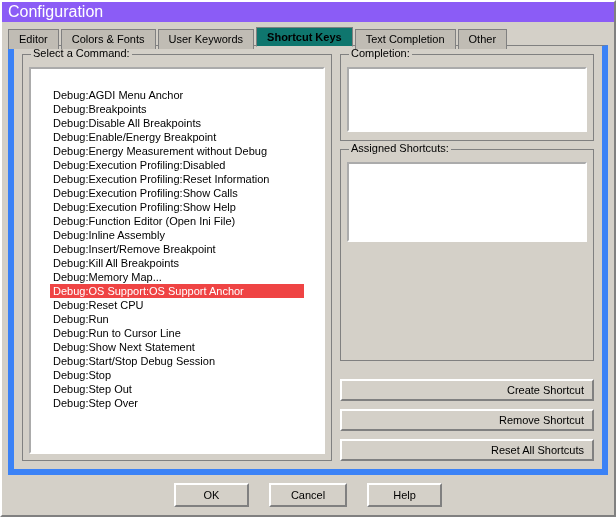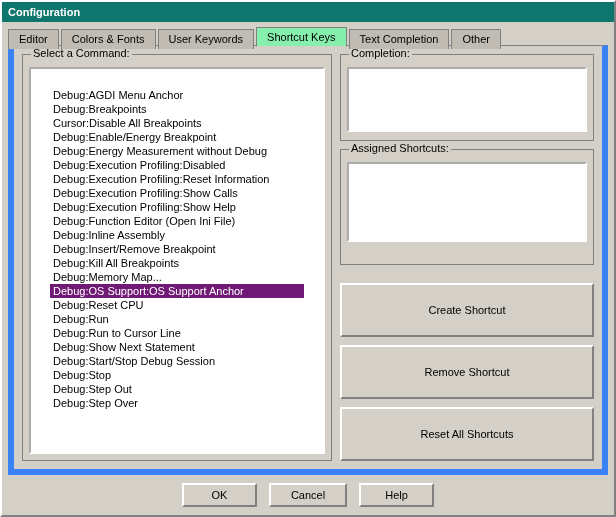--- a/index.html
+++ b/index.html
@@ -15,25 +15,25 @@
       width: 616px;
       height: 517px;
       background: #d4d0c8;
       border: 2px solid #ffffff;
       border-right-color: #808080;
       border-bottom-color: #808080;
       display: flex;
       flex-direction: column;
     }
     .title-bar {
-      background: #0f766e;
+      background: #8b5cf6;
       color: white;
       padding: 3px 6px;
-      font-size: 11px;
-      font-weight: bold;
+      font-size: 16px;
+      font-weight: normal;
       height: 20px;
       display: flex;
       align-items: center;
     }
     .tab-bar {
       display: flex;
       padding: 4px 6px 0 6px;
       gap: 2px;
       background: #d4d0c8;
     }
@@ -42,25 +42,25 @@
       background: #d4d0c8;
       border: 1px solid #808080;
       border-bottom: none;
       cursor: pointer;
       font-size: 11px;
       position: relative;
       top: 1px;
       text-align: right;
     }
     .tab.active {
-      background: #86efac;
+      background: #0f766e;
       border: 1px solid #808080;
       border-bottom: 1px solid #d4d0c8;
       z-index: 2;
-      font-weight: normal;
+      font-weight: bold;
     }
     .tab:not(.active) {
       background: #c0bcb4;
       top: 3px;
     }
     .main-content {
       display: flex;
       flex-direction: row;
       gap: 8px;
       flex: 1;
@@ -92,21 +92,21 @@
       background: white;
       padding: 19px;
     }
     .command-list li {
       padding: 1px 3px;
       cursor: default;
       white-space: nowrap;
       font-size: 11px;
     }
     .command-list li.selected {
-      background: #701a75;
+      background: #ef4444;
       color: white;
     }
     .description-textarea {
       width: 100%;
       height: 60px;
       background: white;
       border: 2px inset #ffffff;
       resize: none;
       font-size: 11px;
       font-family: inherit;
@@ -125,31 +125,31 @@
       flex-direction: column;
       gap: 8px;
       padding-top: 10px;
       align-items: stretch;
     }
     .win-button {
       background: #d4d0c8;
       border: 2px solid #ffffff;
       border-right-color: #808080;
       border-bottom-color: #808080;
-      padding: 19px 8px;
+      padding: 3px 8px;
       font-size: 11px;
       font-family: inherit;
       cursor: pointer;
-      text-align: center;
+      text-align: right;
       min-width: 120px;
     }
     .bottom-buttons {
       display: flex;
       justify-content: center;
-      gap: 12px;
+      gap: 20px;
       padding: 8px;
     }
     .bottom-btn {
       background: #d4d0c8;
       border: 2px solid #ffffff;
       border-right-color: #808080;
       border-bottom-color: #808080;
       padding: 4px 20px;
       font-size: 11px;
       font-family: inherit;
@@ -198,21 +198,21 @@
     <div style="border:6px solid #3b82f6; border-top:1px solid #808080; background:#d4d0c8; flex:1; padding:8px; display:flex; flex-direction:column;">
       <div class="main-content">
 
         <div class="left-panel">
           <div class="left-group">
             <span class="left-group-label">Select a Command:</span>
             <div class="command-list-container">
               <ul class="command-list" id="command-list">
               <li>Debug:AGDI Menu Anchor</li>
                   <li>Debug:Breakpoints</li>
-                  <li>Cursor:Disable All Breakpoints</li>
+                  <li>Debug:Disable All Breakpoints</li>
                   <li>Debug:Enable/Energy Breakpoint</li>
                   <li>Debug:Energy Measurement without Debug</li>
                   <li>Debug:Execution Profiling:Disabled</li>
                   <li>Debug:Execution Profiling:Reset Information</li>
                   <li>Debug:Execution Profiling:Show Calls</li>
                   <li>Debug:Execution Profiling:Show Help</li>
                   <li>Debug:Function Editor (Open Ini File)</li>
                   <li>Debug:Inline Assembly</li>
                   <li>Debug:Insert/Remove Breakpoint</li>
                   <li>Debug:Kill All Breakpoints</li>

